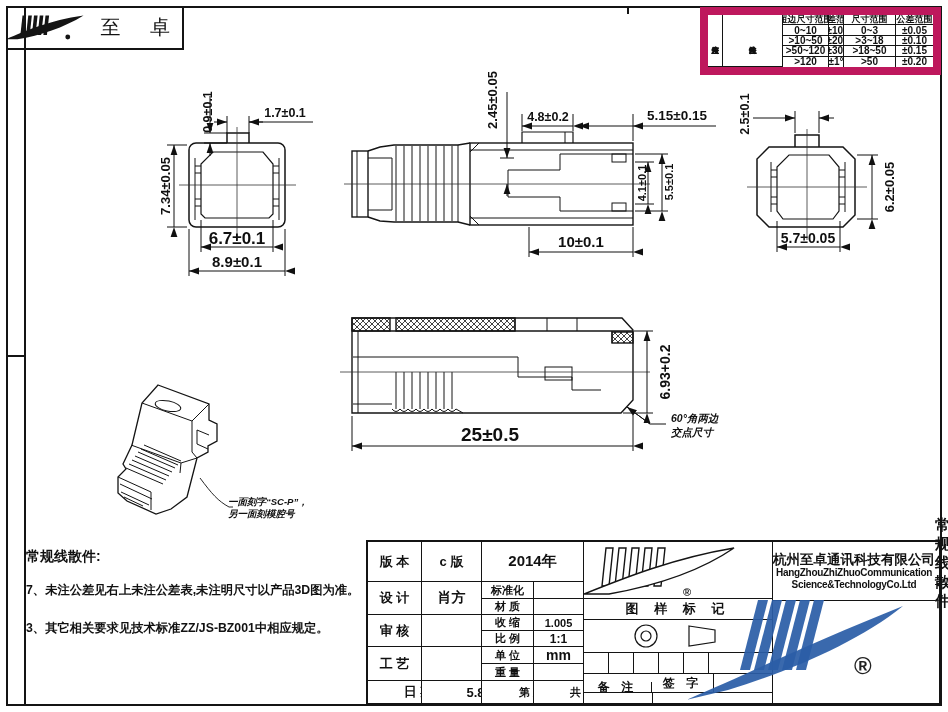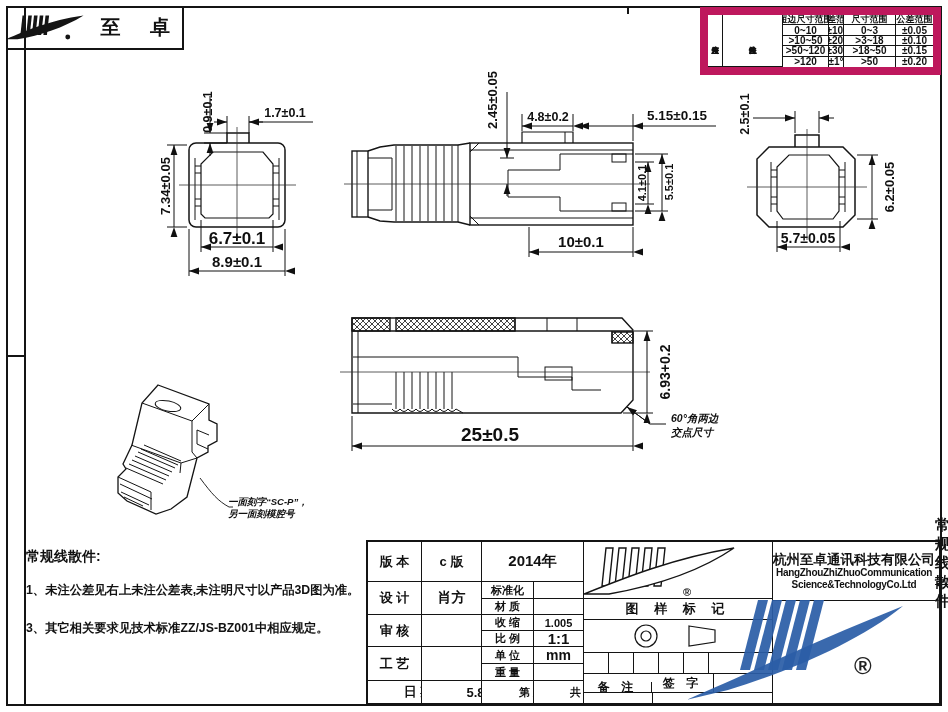--- a/index.html
+++ b/index.html
@@ -5,21 +5,21 @@
   html,body{margin:0;padding:0;background:#e8e8e8;}
   .sheet{position:relative;width:948px;height:712px;background:#ffffff;overflow:hidden;
          font-family:"Liberation Sans","DejaVu Sans",sans-serif;color:#111;}
   .frame{position:absolute;left:6px;top:6px;right:6px;bottom:6px;border:2.5px solid #141414;}
   .left-inner-line{position:absolute;left:24px;top:6px;bottom:6px;width:1.5px;background:#141414;}
   .tick{position:absolute;background:#141414;}
   
   .logo-box{position:absolute;left:6px;top:6px;width:176px;height:42px;
             border-right:2.5px solid #141414;border-bottom:2.5px solid #141414;
             display:flex;align-items:center;}
-  .logo-box .brand{font-size:20px;font-weight:bold;letter-spacing:12px;margin-left:14px;white-space:nowrap;}
+  .logo-box .brand{font-size:20px;font-weight:normal;letter-spacing:12px;margin-left:14px;white-space:nowrap;}
   
   .tol-table{position:absolute;left:700px;top:7px;width:241px;height:68px;
              border:8px solid #be185d;box-sizing:border-box;display:grid;
              grid-template-columns:15px 60px 46px 15px 52px 1fr;
              grid-template-rows:repeat(5,1fr);}
   .tol-table div{border-right:1.3px solid #141414;border-bottom:1.3px solid #141414;
                  display:flex;align-items:center;justify-content:center;
                  font-weight:bold;font-size:10px;white-space:nowrap;overflow:hidden;}
   .tol-table .vhead{grid-row:1/6;writing-mode:vertical-rl;text-orientation:upright;
                     font-size:7.5px;letter-spacing:0;line-height:1;padding:0;}
@@ -372,21 +372,21 @@
       <path d="M200,478 C212,494 218,501 229,507 L233,507" stroke="#101010" stroke-width="0.9"></path>
       <g stroke="none" fill="#101010">
         <text font-size="9.5" font-style="italic" x="228" y="505">一面刻字“SC-P”，</text>
         <text font-size="9.5" font-style="italic" x="228" y="517">另一面刻模腔号</text>
       </g>
     </g>
   </svg>
 
   <div class="tech">
     <div class="t-title">常规线散件:</div>
-    <div class="t-item">1、未注公差见右上未注公差表,未注明尺寸以产品3D图为准。</div>
+    <div class="t-item">7、未注公差见右上未注公差表,未注明尺寸以产品3D图为准。</div>
     <div class="t-item">3、其它相关要求见技术标准ZZ/JS-BZ001中相应规定。</div>
   </div>
 
   <div class="tb">
 
     <div class="sec secL">
       <div class="c lbl" style="grid-area:1/1;">版 本</div>
       <div class="c val" style="grid-area:1/2;font-size:13px;">c 版</div>
       <div class="c nr" style="grid-area:1/3/2/5;font-size:15px;">2014年</div>
 
@@ -395,21 +395,21 @@
       <div class="c slbl" style="grid-area:2/3;">标准化</div>
       <div class="c nr val" style="grid-area:2/4;"></div>
       <div class="c slbl" style="grid-area:3/3;">材 质</div>
       <div class="c nr val" style="grid-area:3/4;"></div>
 
       <div class="c lbl" style="grid-area:4/1/6/2;">审 核</div>
       <div class="c val" style="grid-area:4/2/6/3;"></div>
       <div class="c slbl" style="grid-area:4/3;">收 缩</div>
       <div class="c nr val" style="grid-area:4/4;font-size:11px;">1.005</div>
       <div class="c slbl" style="grid-area:5/3;">比 例</div>
-      <div class="c nr val" style="grid-area:5/4;font-size:15px;">1:1</div>
+      <div class="c nr val" style="grid-area:5/4;font-size:12px;">1:1</div>
 
       <div class="c lbl" style="grid-area:6/1/8/2;">工 艺</div>
       <div class="c val" style="grid-area:6/2/8/3;"></div>
       <div class="c slbl" style="grid-area:6/3;">单 位</div>
       <div class="c nr" style="grid-area:6/4;font-size:14px;">mm</div>
       <div class="c slbl" style="grid-area:7/3;">重 量</div>
       <div class="c nr val" style="grid-area:7/4;"></div>
 
       <div class="c lbl nb" style="grid-area:8/1;">日 期</div>
       <div class="c val nb" style="grid-area:8/2;font-size:13px;">5.8</div>

